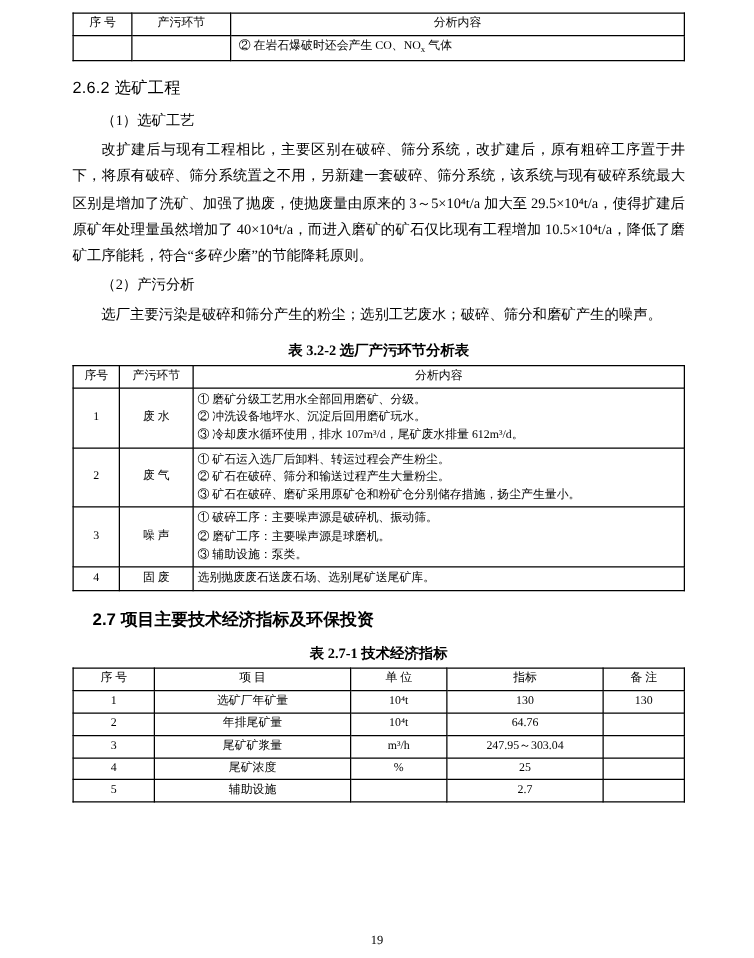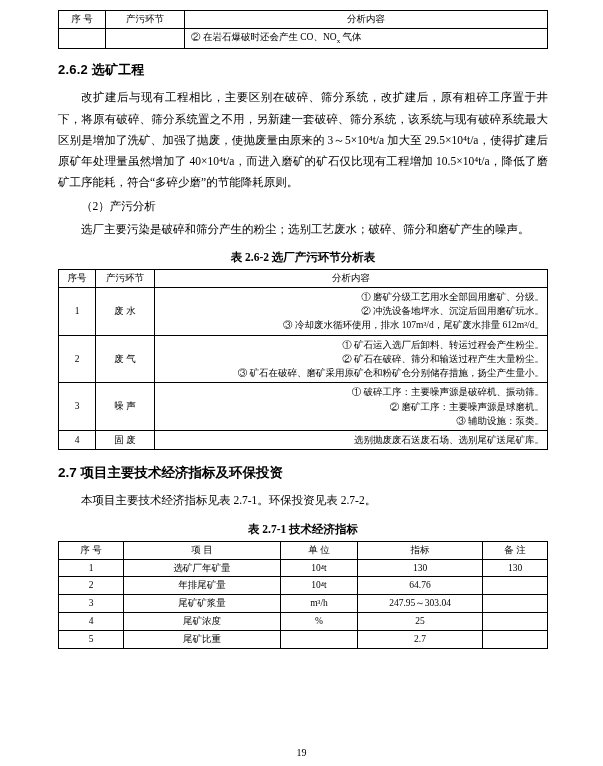--- a/index.html
+++ b/index.html
@@ -41,29 +41,29 @@
     font-weight: normal;
   }
   table.t th {
     text-align: center;
   }
   .c { text-align: center; }
   .l { text-align: left; }
   h2.sec {
     font-family: "Liberation Sans", "DejaVu Sans", sans-serif;
     font-size: 13px;
-    font-weight: bold;
+    font-weight: normal;
     margin: 12px 0 8px 0;
     letter-spacing: 0.2px;
   }
   h2.sec2 {
     font-family: "Liberation Sans", "DejaVu Sans", sans-serif;
     font-size: 13.5px;
     font-weight: bold;
-    margin: 14px 0 8px 0;
+    margin: 14px 0 8px 16px;
   }
   p.body {
     font-size: 11.5px;
     line-height: 1.85;
     margin: 0 0 2px 0;
     text-align: justify;
     text-justify: inter-ideograph;
     text-indent: 2em;
   }
   .tbl-cap {
@@ -74,21 +74,21 @@
     font-family: "Liberation Serif", "DejaVu Serif", serif;
   }
   .tbl-wrap { margin-bottom: 2px; }
   .hdr-tbl td {
     height: 15px;
   }
   .cell-list {
     font-size: 9.5px;
     line-height: 1.5;
   }
-  .cell-list div { white-space: nowrap; text-align: right; }
+  .cell-list div { white-space: nowrap; }
   .pg {
     position: absolute;
     bottom: 8px;
     left: 0;
     width: 100%;
     text-align: center;
     font-size: 10px;
   }
   sub { font-size: 0.75em; }
 </style>
@@ -112,29 +112,30 @@
           <td class="l" style="padding-left:6px;">
             <span>②  在岩石爆破时还会产生 CO、NO<sub>x</sub> 气体</span>
           </td>
         </tr>
       </tbody>
         </table>
     </div>
 
     <h2 class="sec">2.6.2 选矿工程</h2>
 
+    <p class="body">（1）选矿工艺</p>
 
     <p class="body">改扩建后与现有工程相比，主要区别在破碎、筛分系统，改扩建后，原有粗碎工序置于井下，将原有破碎、筛分系统置之不用，另新建一套破碎、筛分系统，该系统与现有破碎系统最大区别是增加了洗矿、加强了抛废，使抛废量由原来的 3～5×10⁴t/a 加大至 29.5×10⁴t/a，使得扩建后原矿年处理量虽然增加了 40×10⁴t/a，而进入磨矿的矿石仅比现有工程增加 10.5×10⁴t/a，降低了磨矿工序能耗，符合“多碎少磨”的节能降耗原则。</p>
 
 
     <p class="body">（2）产污分析</p>
 
     <p class="body">选厂主要污染是破碎和筛分产生的粉尘；选别工艺废水；破碎、筛分和磨矿产生的噪声。</p>
 
-    <div class="tbl-cap">表 2.6-2    选厂产污环节分析表</div>
+    <div class="tbl-cap">表 3.2-2    选厂产污环节分析表</div>
 
     <div class="tbl-wrap">
       <table class="t">
         <tbody>
             <tr>
           <th style="width:30px;">序号</th>
           <th style="width:52px;">产污环节</th>
           <th>分析内容</th>
         </tr>
         <tr>
@@ -170,21 +171,20 @@
           <td class="l cell-list">
             <div>选别抛废废石送废石场、选别尾矿送尾矿库。</div>
           </td>
         </tr>
       </tbody>
         </table>
     </div>
 
     <h2 class="sec2">2.7  项目主要技术经济指标及环保投资</h2>
 
-    <p class="body">本项目主要技术经济指标见表 2.7-1。环保投资见表 2.7-2。</p>
 
     <div class="tbl-cap">表 2.7-1    技术经济指标</div>
 
     <div class="tbl-wrap">
       <table class="t">
         <tbody>
             <tr>
           <th style="width:58px;">序  号</th>
           <th style="width:150px;">项  目</th>
           <th style="width:70px;text-align:center;">单  位</th>
@@ -214,21 +214,21 @@
         </tr>
         <tr>
           <td class="c">4</td>
           <td class="c">尾矿浓度</td>
           <td class="c">%</td>
           <td class="c">25</td>
           <td class="c"></td>
         </tr>
         <tr>
           <td class="c">5</td>
-          <td class="c">尾矿比重</td>
+          <td class="c">辅助设施</td>
           <td class="c"></td>
           <td class="c">2.7</td>
           <td class="c"></td>
         </tr>
       </tbody>
         </table>
     </div>
 
   </div>
 

